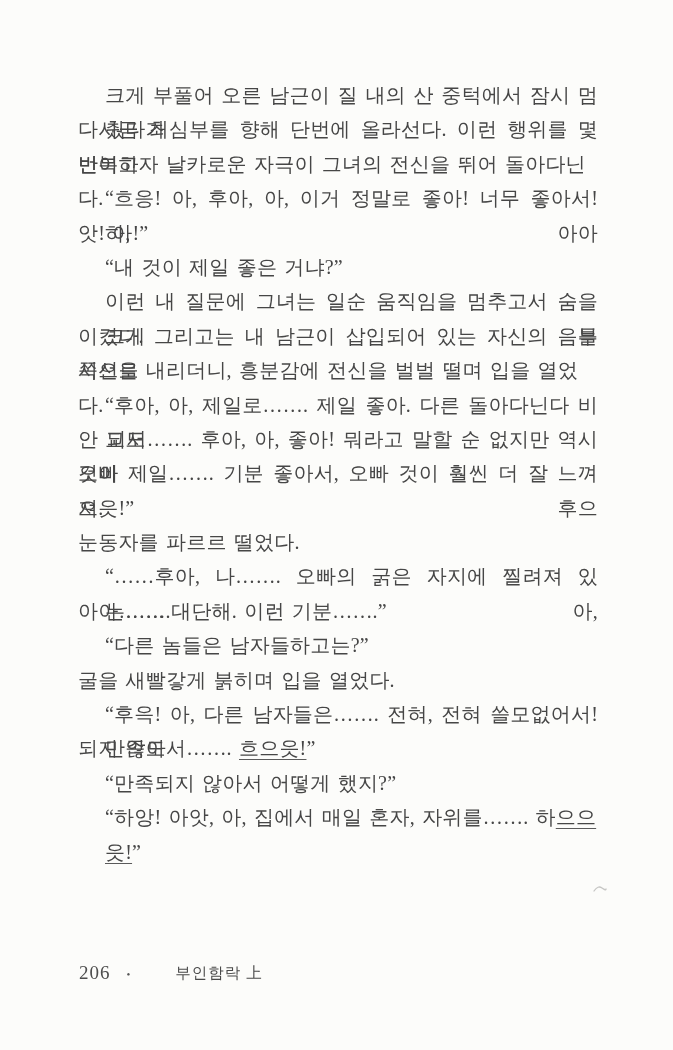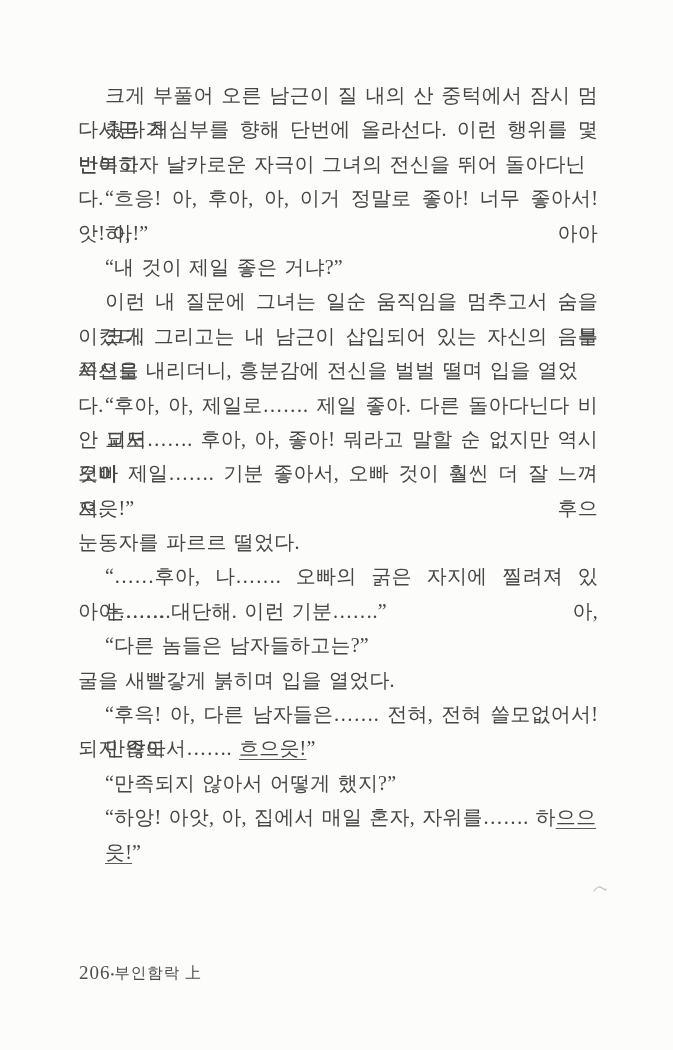--- a/index.html
+++ b/index.html
@@ -45,35 +45,37 @@
     text-underline-offset: 4px;
     text-decoration-thickness: 1px;
     text-decoration-color: #5a5a5a;
   }
   .footer {
     position: absolute;
     left: 79px;
     top: 962px;
     display: flex;
     align-items: center;
+    gap: 16px;
     color: #4d4d4d;
   }
   .footer .page-number {
     font-size: 19px;
     letter-spacing: 1px;
   }
   .footer .bullet {
     font-size: 11px;
     color: #555;
     transform: translateY(1px);
   }
   .footer .book-title {
     font-size: 15.5px;
     letter-spacing: 1px;
     color: #4a4a4a;
+    margin-left: 29px;
   }
   .pen-mark {
     position: absolute;
     left: 592px;
     top: 882px;
     opacity: 0.55;
   }
 </style>
 </head>
 <body>

